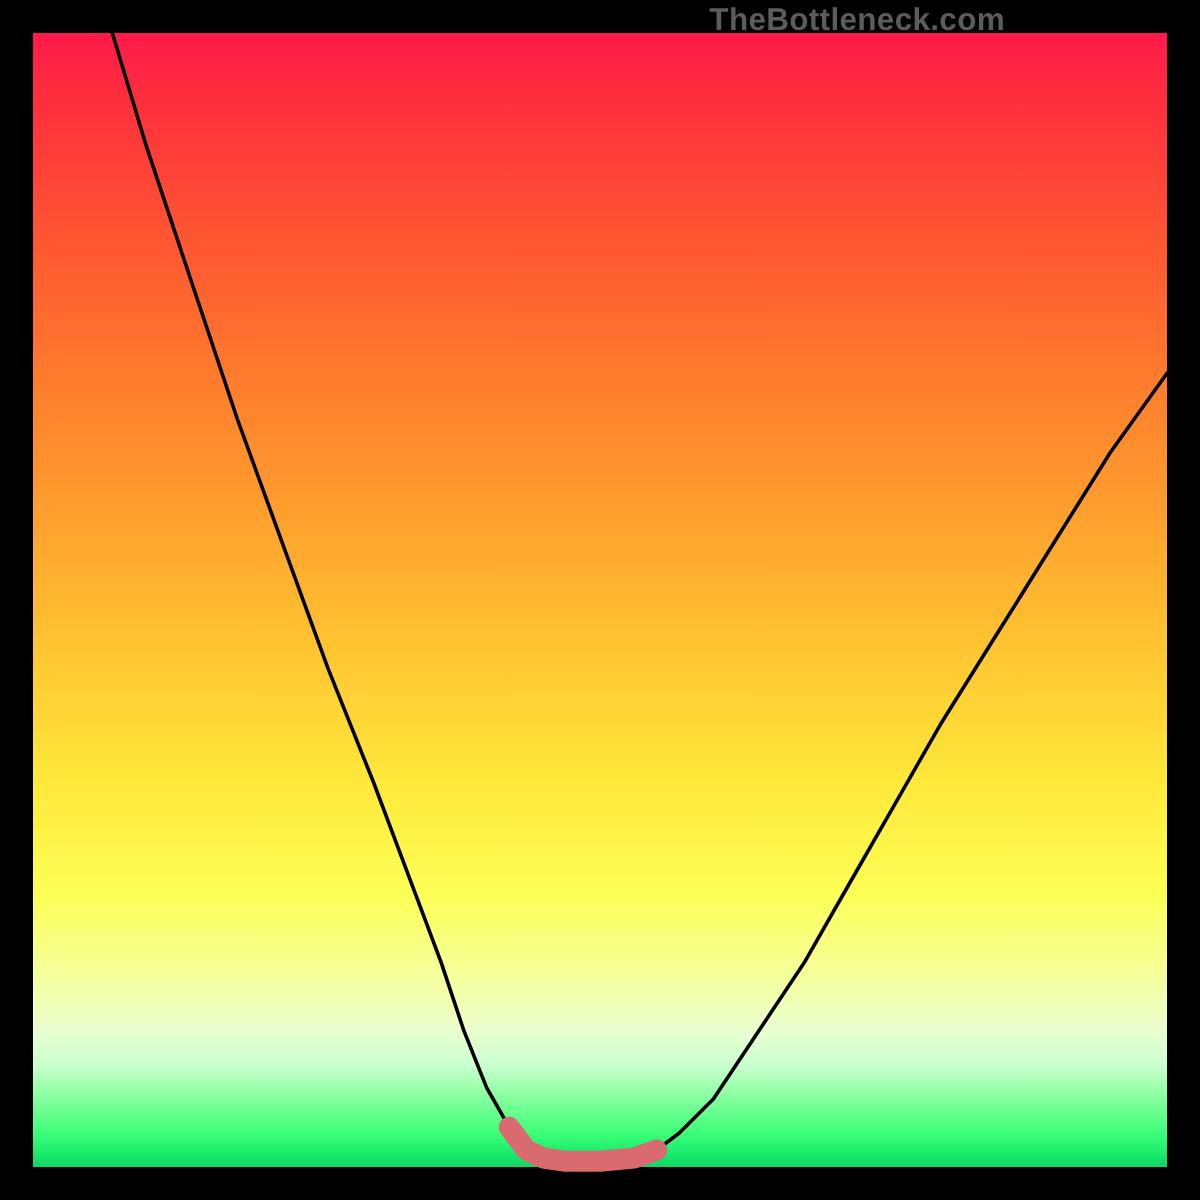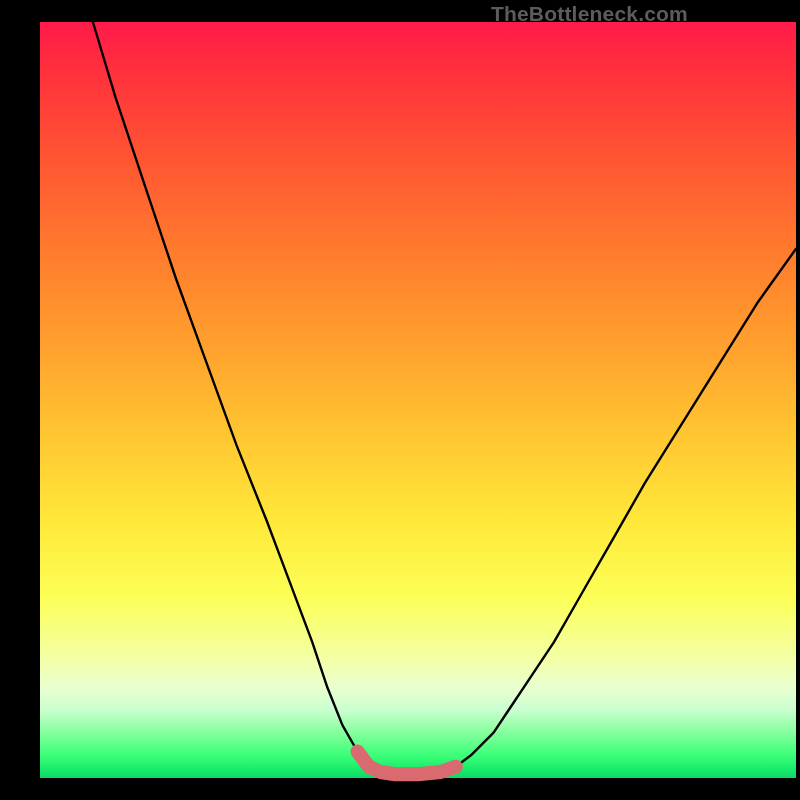--- a/index.html
+++ b/index.html
@@ -8,21 +8,20 @@
     width: 800px;
     height: 800px;
     background: #000;
     overflow: hidden;
   }
   .wrap {
     position: relative;
     width: 680px;
     height: 800px;
     background: #000;
-    margin-left: 18px;
   }
   .plot {
     position: absolute;
     left: 22px;
     top: 22px;
     width: 756px;
     height: 756px;
     background: linear-gradient(to bottom,
       #ff1a4a 0%,
       #ff2f3d 6%,

